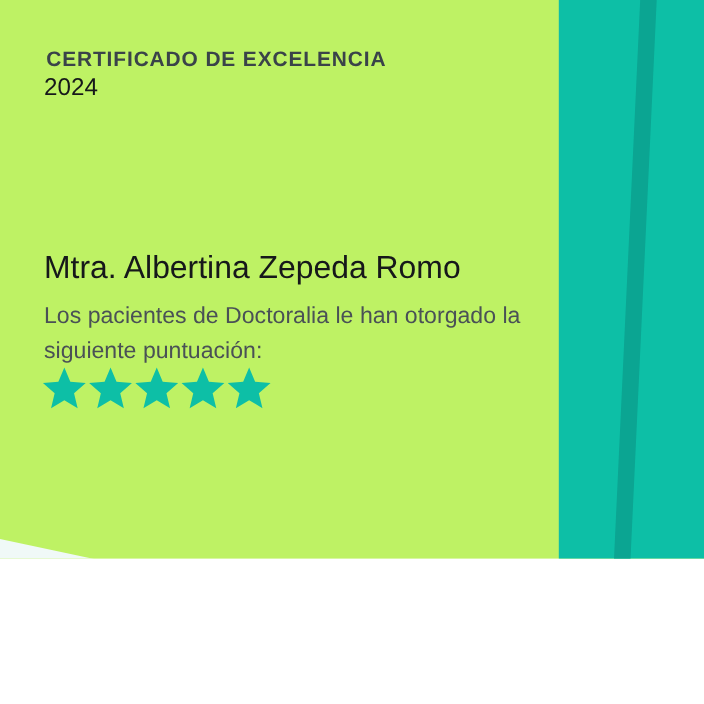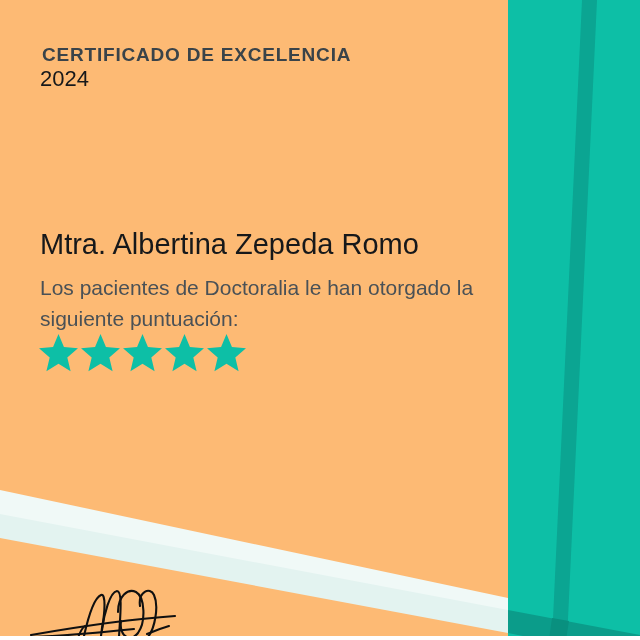--- a/index.html
+++ b/index.html
@@ -1,17 +1,17 @@
 <!DOCTYPE html>
 <html style="--teal: #0dbfa6; --teal-dark: #0ba592; --teal-overlap: #0b9c8a; --teal-overlap-darker: #09907f; --mint-band: #e3f3f0; --mint-band-faint: #f0f9f7; --title: #3a4349; --heading: #16181a; --body: #4a5156; --signature-ink: #101010;"><head>
 <meta charset="utf-8">
 <style>
   html,body{margin:0;padding:0;background:#fff;}
   .page{
-    position:relative;width:640px;height:636px;overflow:hidden;background:#fdba74;
+    position:relative;width:640px;height:508px;overflow:hidden;background:#bef264;
     font-family:"Liberation Sans","DejaVu Sans",sans-serif;
   }
   .bg{position:absolute;inset:0;width:640px;height:640px;display:block;}
   .teal-band{fill:var(--teal,#0dbfa6);}
   .teal-band-stripe{fill:var(--teal-dark,#0ba592);}
   .mint-band{fill:var(--mint-band,#e3f3f0);}
   .mint-band-faint{fill:var(--mint-band-faint,#f0f9f7);}
   .band-overlap{fill:var(--teal-overlap,#0b9c8a);}
   .band-overlap-dark{fill:var(--teal-overlap-darker,#09907f);}
   .txt{position:absolute;left:40px;white-space:nowrap;}

